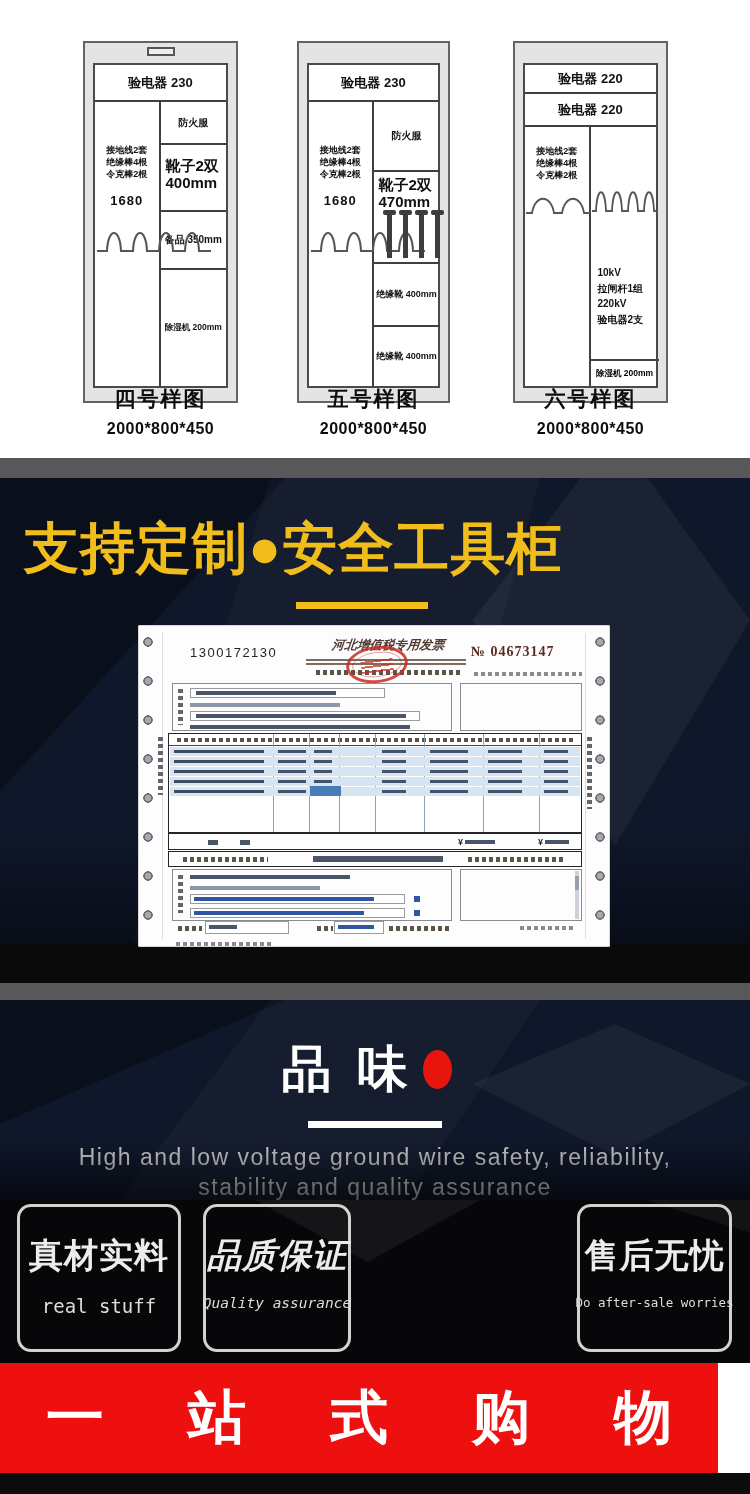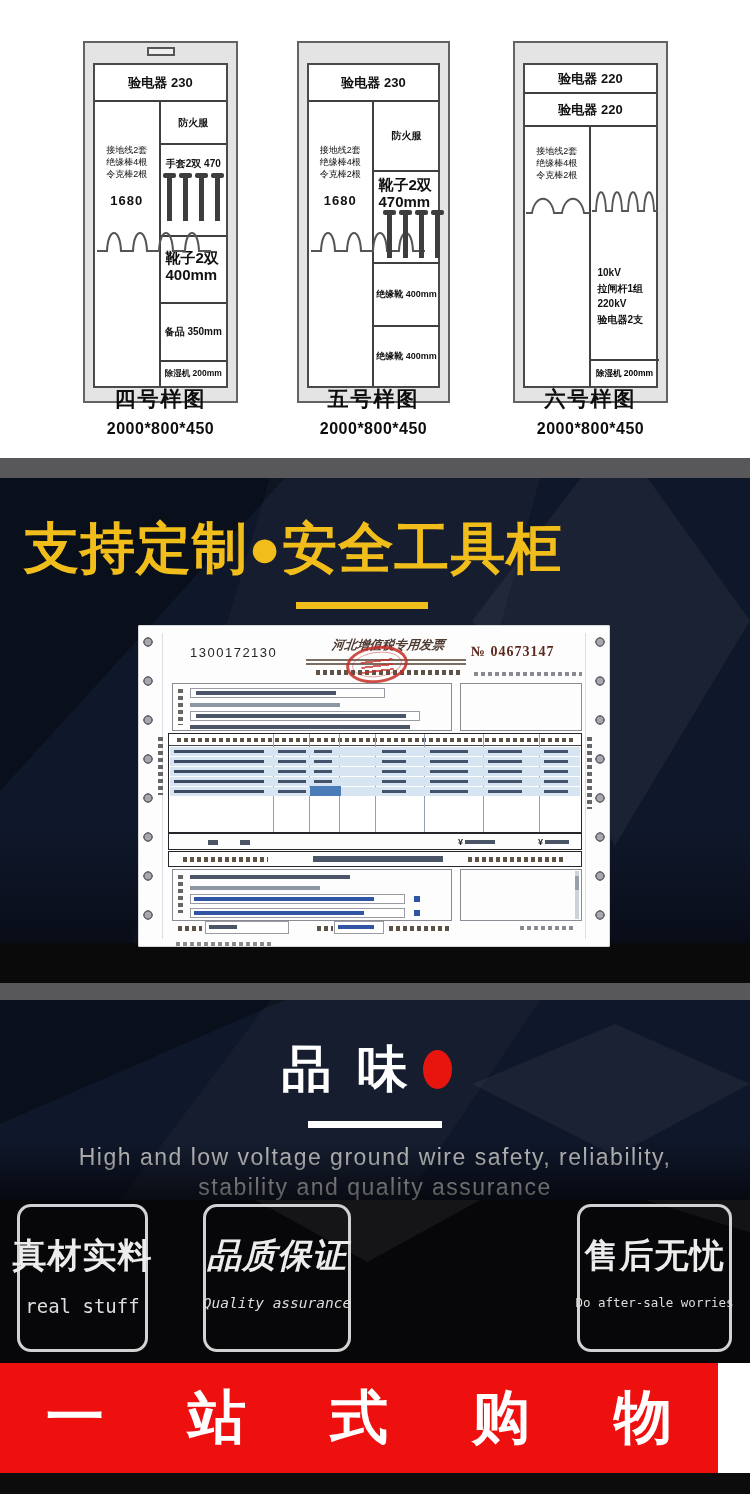--- a/index.html
+++ b/index.html
@@ -12,21 +12,21 @@
   .cabinet{position:absolute;top:13px;width:155px;height:362px;background:#e4e4e4;border:2px solid #636363;margin-top:28px;}
   .cab-plate{position:absolute;left:50%;top:4px;transform:translateX(-50%);width:28px;height:9px;background:#efefef;border:2px solid #555;}
   .cab-inner{position:absolute;left:8px;right:8px;top:20px;bottom:13px;background:#fff;border:2px solid #4a4a4a;display:flex;flex-direction:column;}
   .cab-toprow{height:37px;border-bottom:2px solid #3f3f3f;display:flex;align-items:center;justify-content:center;
               font-size:13px;font-weight:bold;color:#111;}
   .cab-toprow.short{height:29px;}
   .cab-toprow.second{height:33px;}
   .cab-body{flex:1;display:flex;min-height:0;}
   .cab-left{width:50%;border-right:2px solid #3f3f3f;text-align:center;position:relative;}
   .cab-right{flex:1;display:flex;flex-direction:column;min-height:0;}
-  .cab-lines{margin-top:42px;font-size:9px;font-weight:normal;line-height:12px;color:#111;}
+  .cab-lines{margin-top:42px;font-size:9px;font-weight:bold;line-height:12px;color:#111;}
   .cab-lines.c3{margin-top:18px;}
   .cab-num{margin-top:13px;font-size:13px;font-weight:bold;letter-spacing:1px;color:#111;}
   .wave{display:block;margin:13px auto 0;}
   .cell{border-bottom:2px solid #3f3f3f;font-weight:bold;color:#111;}
   .cell.last{border-bottom:none;}
   .cen{display:flex;align-items:center;justify-content:center;}
   .c1-r1{height:43px;font-size:10px;}
   .c1-r2{height:92px;font-size:10px;text-align:center;padding-top:12px;}
   .c1-r3{height:67px;font-size:15px;line-height:17px;text-align:left;padding:12px 0 0 5px;}
   .c1-r4{height:58px;font-size:10px;}
@@ -143,29 +143,20 @@
               <div>绝缘棒4根</div>
               <div>令克棒2根</div>
             </div>
             <div class="cab-num">1680</div>
             <svg class="wave" width="118" height="34" viewBox="0 0 118 34">
               <path d="M2 30 H12 C13 6 25 6 26 30 H38 C39 6 51 6 52 30 H64 C65 6 77 6 78 30 H90 C91 6 103 6 104 30 H116" fill="none" stroke="#555" stroke-width="2"></path>
             </svg>
           </div>
           <div class="cab-right">
             <div class="cell c1-r1 cen">防火服</div>
-            <div class="cell c1-r2">
-              <span>手套2双 470</span>
-              <div class="rods">
-                <i class="rod"></i>
-                  <i class="rod"></i>
-                  <i class="rod"></i>
-                  <i class="rod"></i>
-              </div>
-            </div>
             <div class="cell c1-r3">
               <div>靴子2双</div>
               <div>400mm</div>
             </div>
             <div class="cell c1-r4 cen">备品 350mm</div>
             <div class="cell c1-r5 last cen">除湿机 200mm</div>
           </div>
         </div>
       </div>
     </div>
@@ -364,21 +355,21 @@
     <div class="q-sub">
       <div>High and low voltage ground wire safety, reliability,</div>
       <div>stability and quality assurance</div>
     </div>
   </div>
 
   <div class="dark" style="top:1200px;height:163px;background:#070709;">
     <div class="facet f-tri-c"></div>
     <div class="facet f-dark-tr"></div>
 
-    <div class="fbox" style="left:17px;width:131px;">
+    <div class="fbox" style="left:17px;width:164px;">
       <div class="zh">真材实料</div>
       <div class="en" style="font-size:19px;">real stuff</div>
     </div>
     <div class="fbox" style="left:203px;width:148px;font-style:italic;">
       <div class="zh">品质保证</div>
       <div class="en" style="font-size:14.5px;">Quality assurance</div>
     </div>
     <div class="fbox" style="left:577px;width:155px;">
       <div class="zh">售后无忧</div>
       <div class="en" style="font-size:12.5px;">Do after-sale worries</div>

